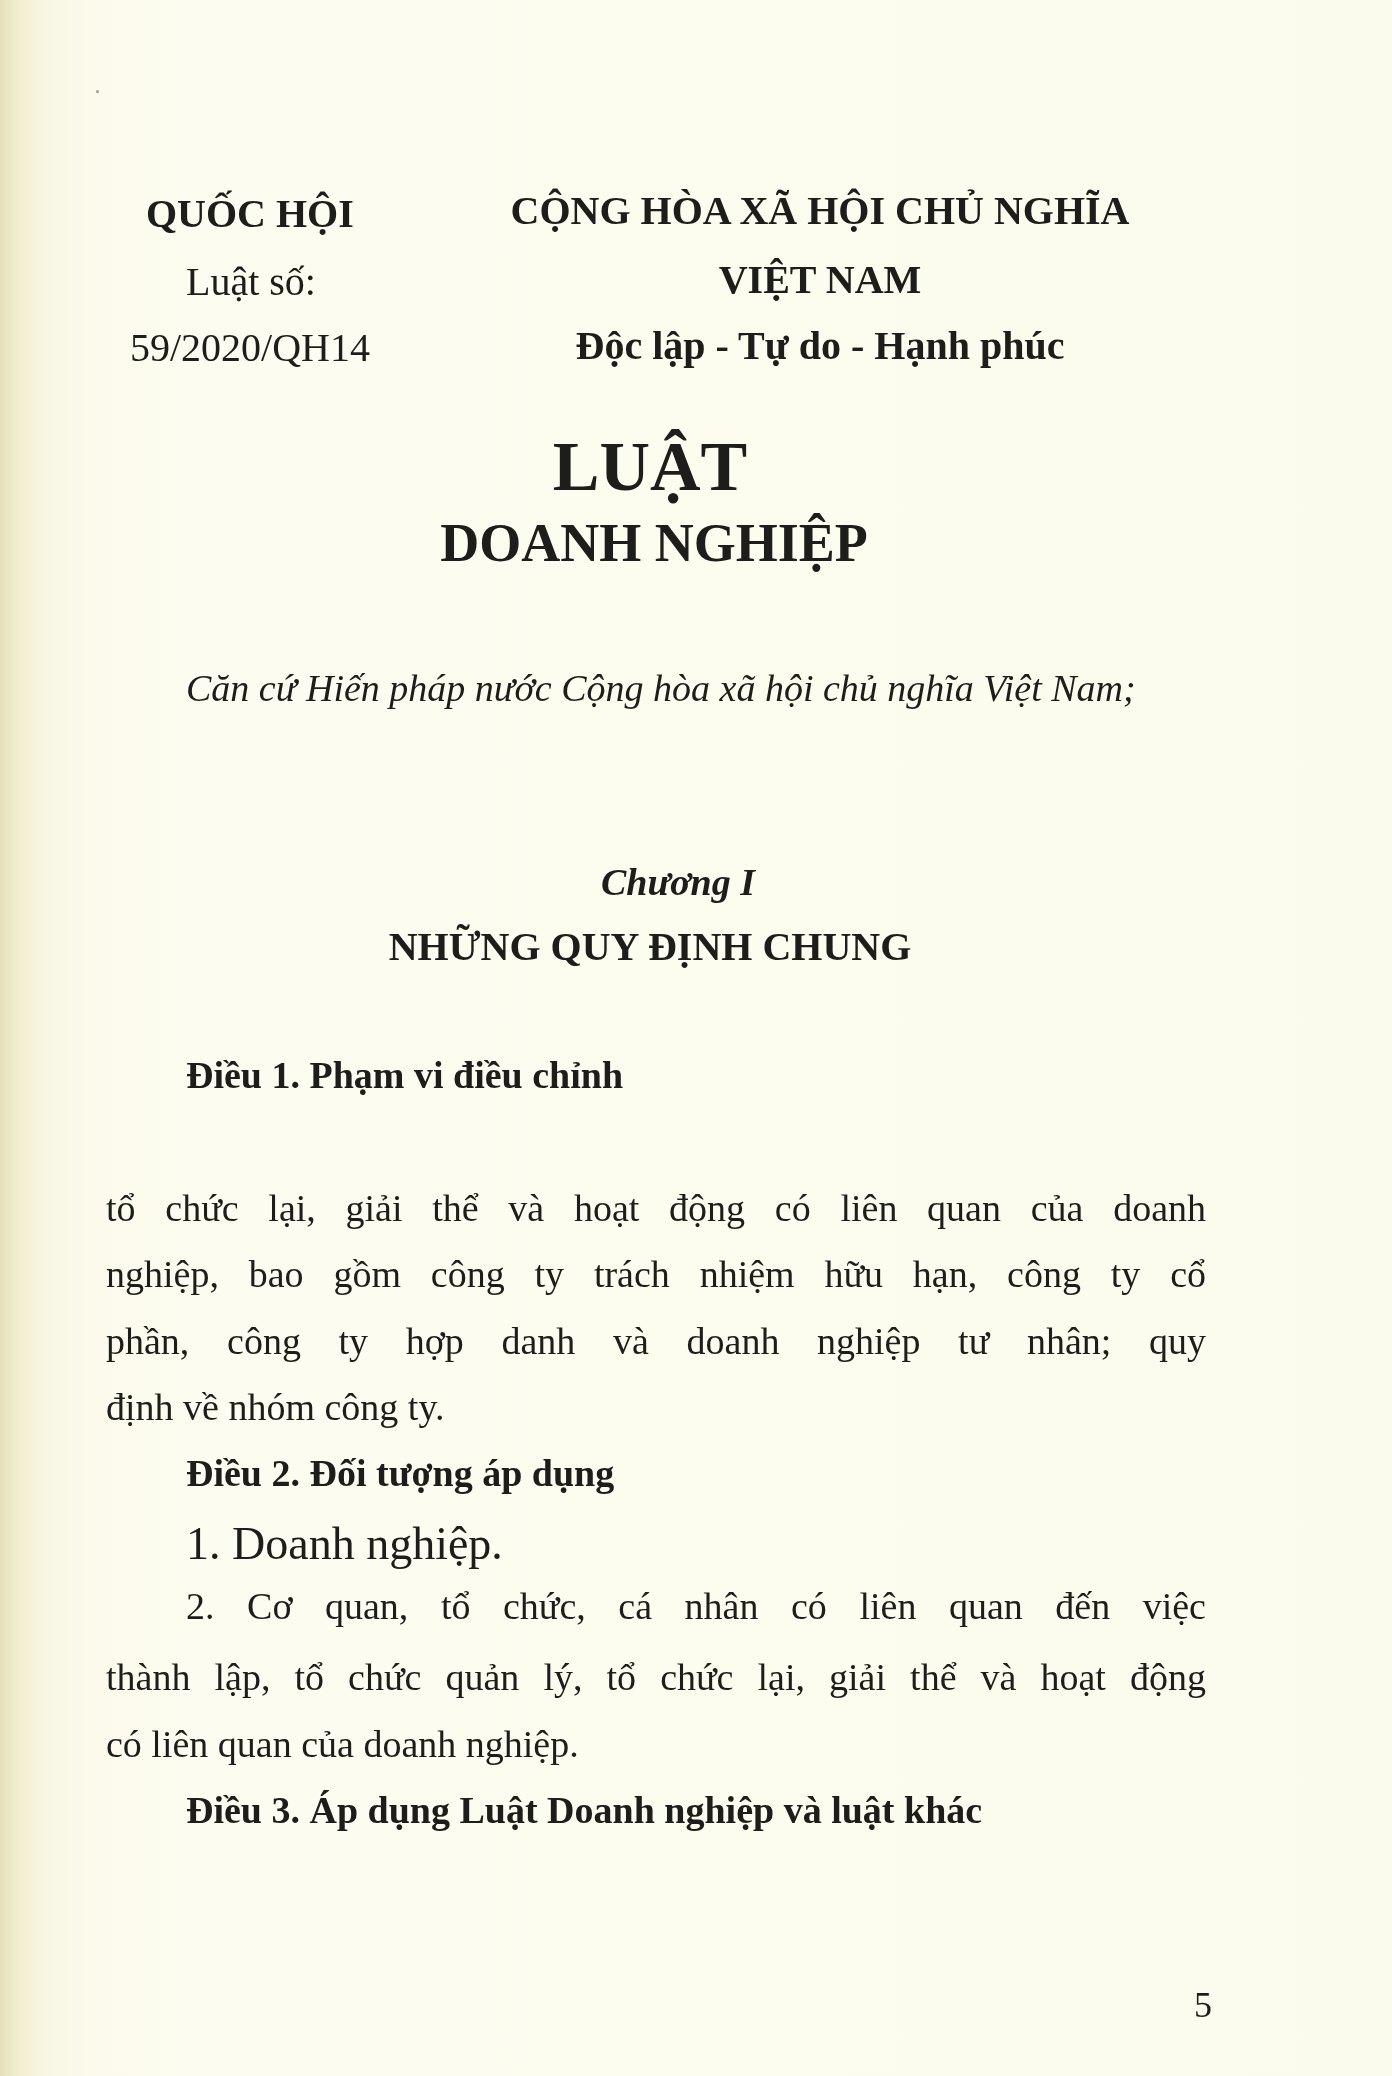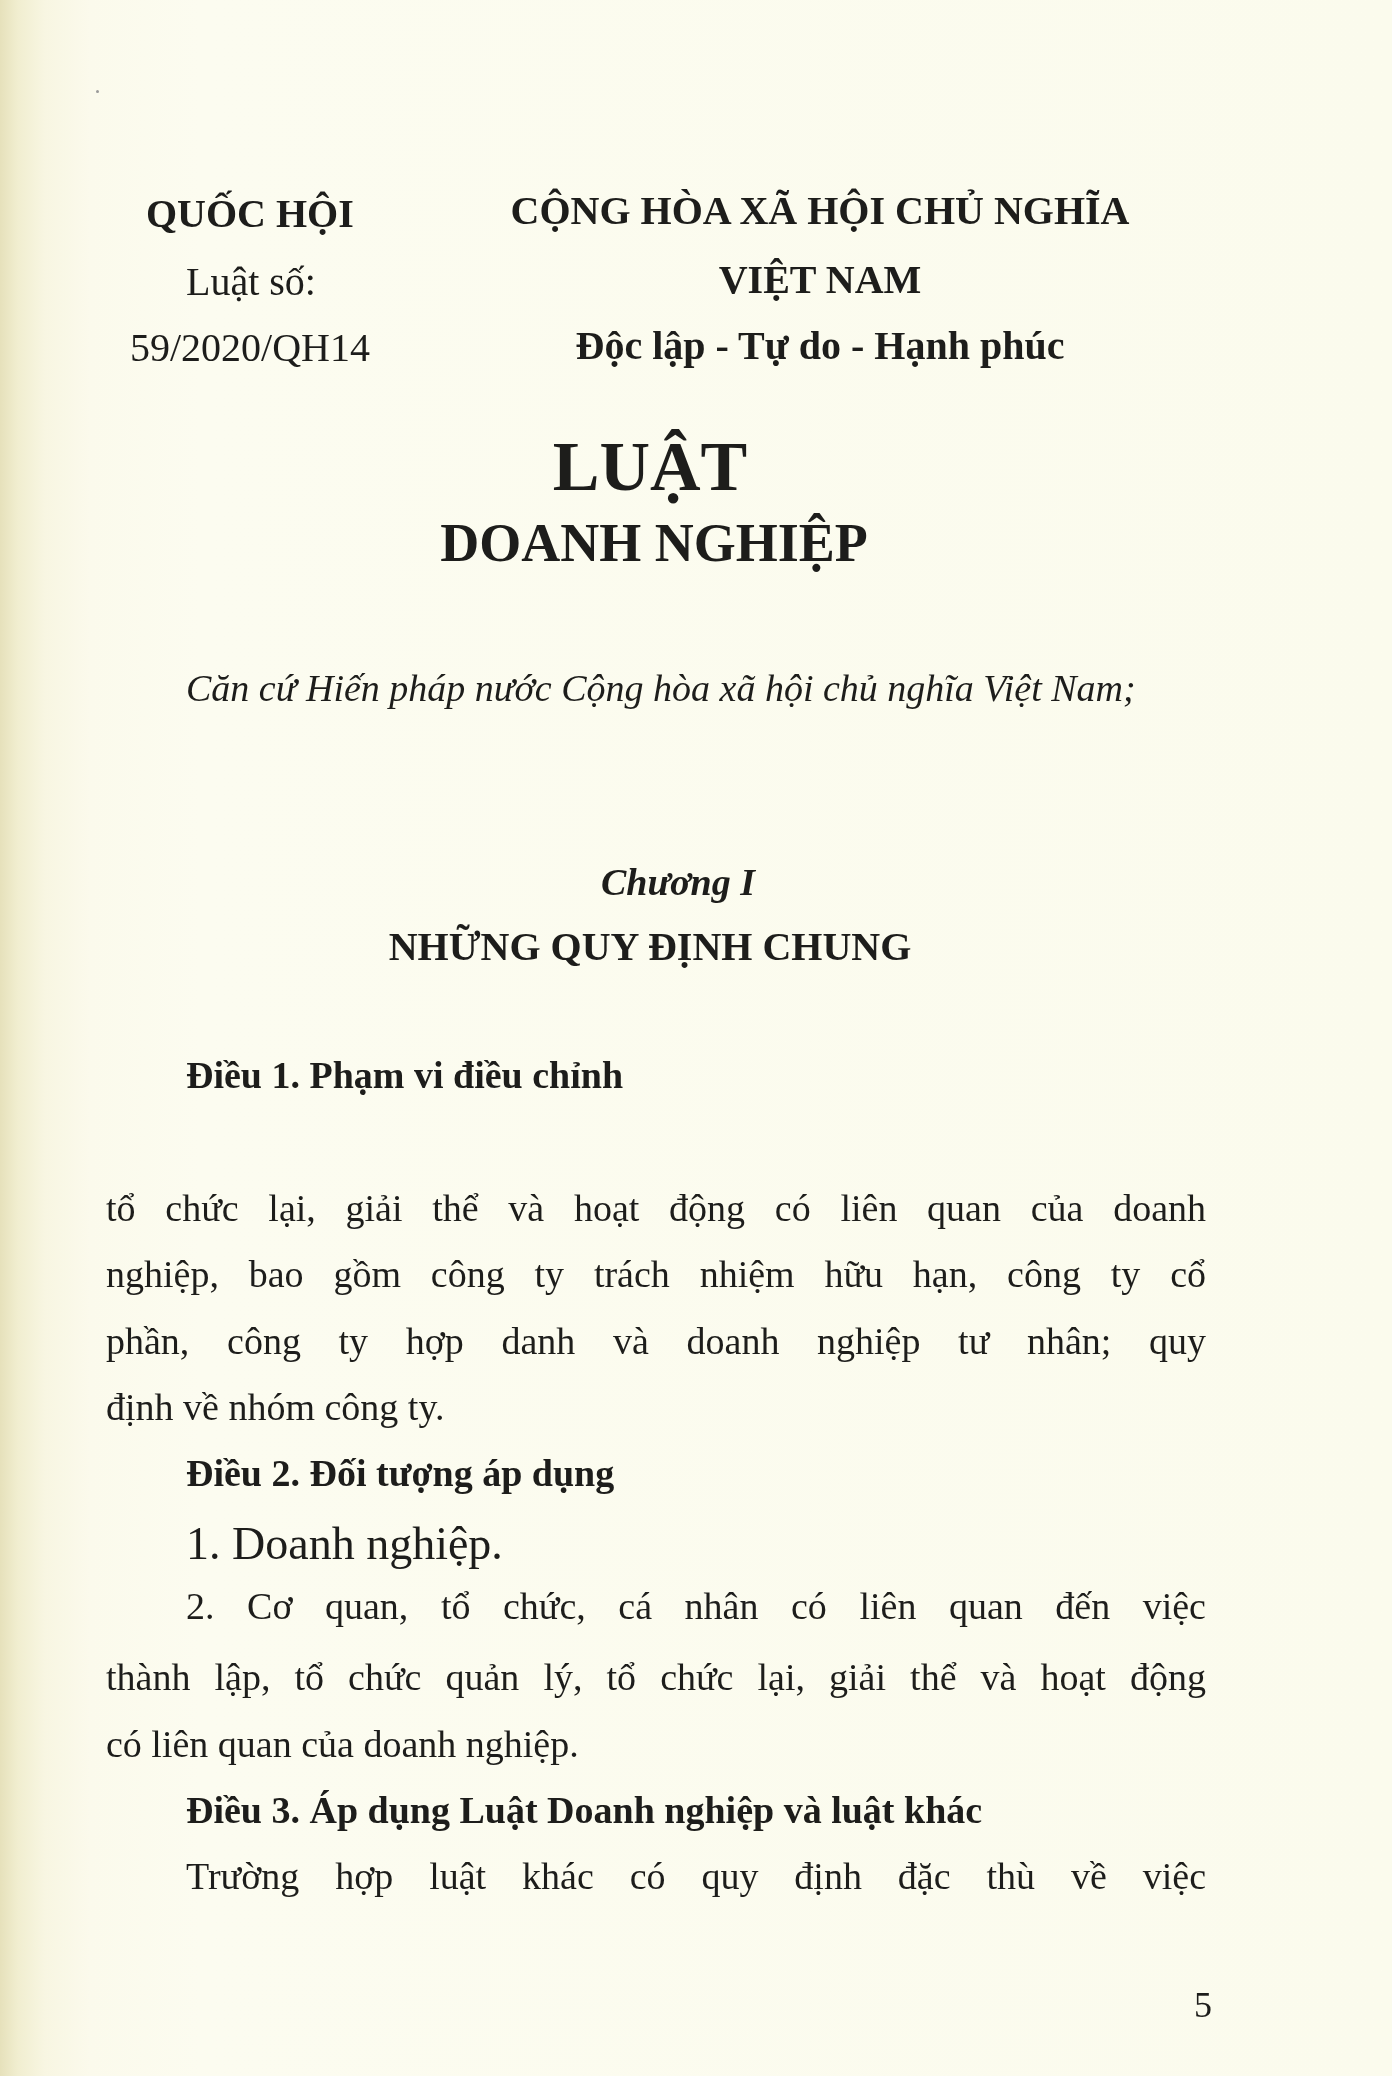--- a/index.html
+++ b/index.html
@@ -55,16 +55,15 @@
   <div class="line" style="top:1385px;">định về nhóm công ty.</div>
   <div class="line justify" style="top:1319px;">phần, công ty hợp danh và doanh nghiệp tư nhân; quy</div>
 
   <div class="abs art" style="left:186px; top:1451px;">Điều 2. Đối tượng áp dụng</div>
   <div class="abs body" style="left:186px; top:1517px;">1. Doanh nghiệp.</div>
   <div class="line" style="left:186px; width:1020px; top:1584px; text-align:justify; text-align-last:justify;">2. Cơ quan, tổ chức, cá nhân có liên quan đến việc</div>
   <div class="line justify" style="top:1655px;">thành lập, tổ chức quản lý, tổ chức lại, giải thể và hoạt động</div>
   <div class="line" style="top:1722px;">có liên quan của doanh nghiệp.</div>
 
   <div class="abs art" style="left:186px; top:1788px;">Điều 3. Áp dụng Luật Doanh nghiệp và luật khác</div>
-  <div class="line" style="left:186px; width:1020px; top:1854px; text-align:justify; text-align-last:justify;">Trường hợp luật khác có quy định đặc thù về việc</div>
 
   <div class="abs pageno" style="left:1194px; top:1984px;">5</div>
 </div>
 
 </body></html>

